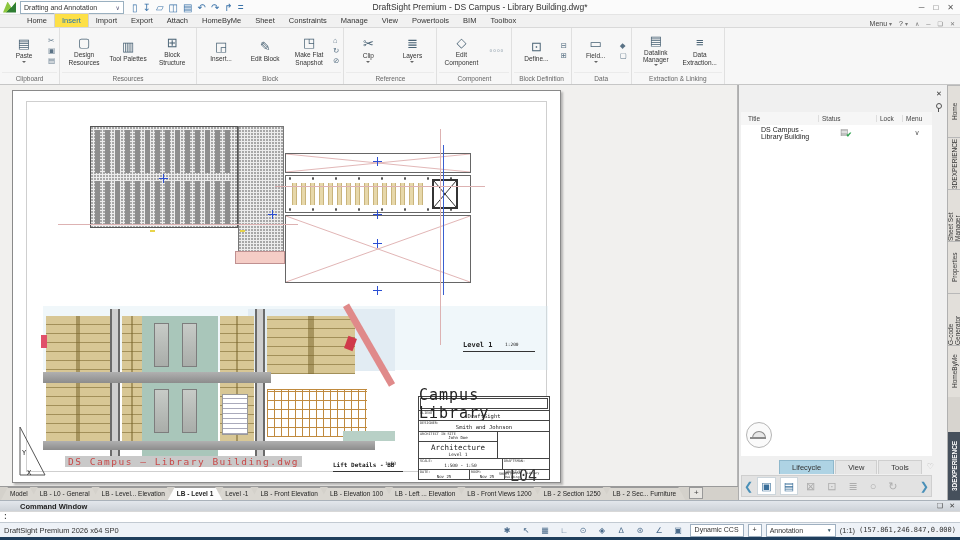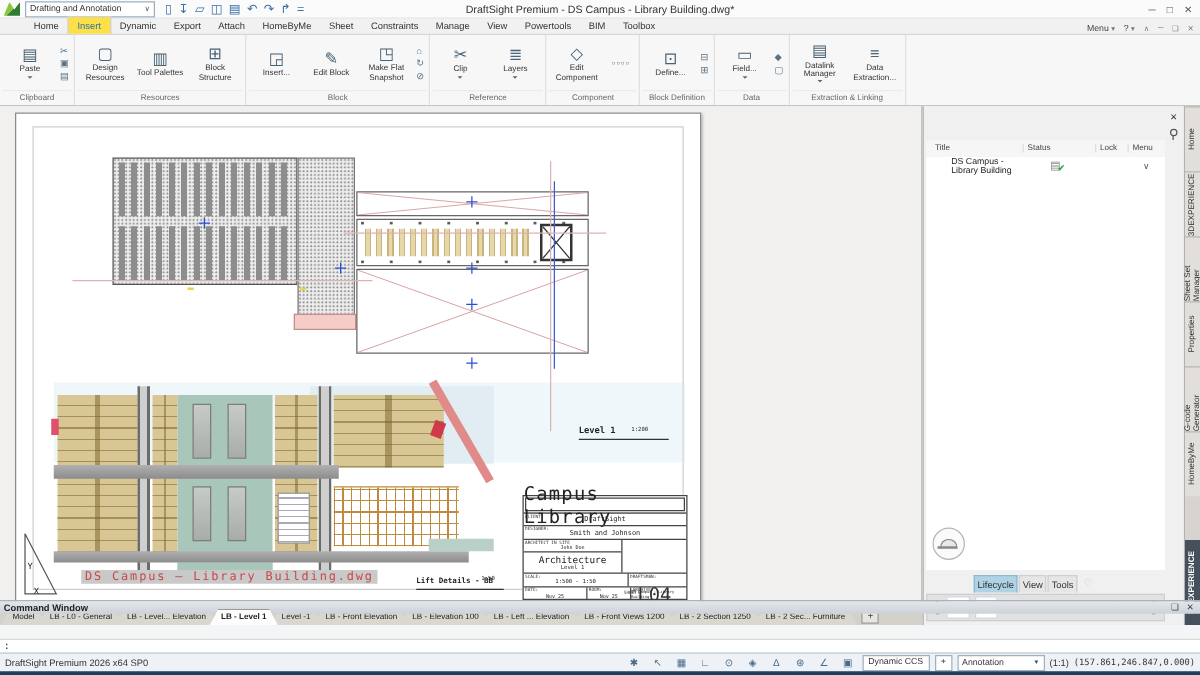--- a/index.html
+++ b/index.html
@@ -113,40 +113,40 @@
   .statusic{width:58px;position:relative;height:12px;}
   .statusic .st1{position:absolute;left:22px;top:0;font-size:9px;color:#8a8a8a;}
   .statusic .st2{position:absolute;left:28px;top:4px;font-size:7px;color:#2ea44f;font-weight:bold;}
   .prow .mn{width:30px;text-align:center;color:#555;font-size:7px;}
   .pbody{position:absolute;top:56px;bottom:44px;left:2px;right:15px;background:#fff;}
   .avatar2{position:absolute;left:7px;bottom:52px;width:24px;height:24px;border:1px solid #b5b5b5;border-radius:50%;background:#fafafa;}
   .avatar2::before{content:"";position:absolute;left:5px;top:8px;width:12px;height:7px;border:1px solid #8a8a8a;
     border-bottom:none;border-radius:7px 7px 0 0;background:#e8e8e8;}
   .avatar2::after{content:"";position:absolute;left:3px;top:14px;width:16px;height:1.5px;background:#8a8a8a;}
   .ptabs{position:absolute;bottom:26px;left:40px;right:15px;height:15px;display:flex;align-items:flex-end;gap:1px;font-size:7.5px;}
-  .ptab{padding:2px 2px;background:#e6e6e6;border:1px solid #cfcfcf;border-bottom:none;color:#333;}
+  .ptab{padding:2px 12px;background:#e6e6e6;border:1px solid #cfcfcf;border-bottom:none;color:#333;}
   .ptab.active{background:#aed3e4;border-color:#8fb8cc;}
   .phe{align-self:center;color:#bbb;font-size:8px;margin-left:4px;}
   .ptools{position:absolute;bottom:3px;left:2px;right:15px;height:22px;background:#e2e2e2;border:1px solid #cfcfcf;
     display:flex;align-items:center;gap:4px;padding:0 2px;box-sizing:border-box;}
   .parrow{color:#4a90b8;font-size:11px;line-height:11px;}
   .ptool{font-size:11px;line-height:14px;color:#3a6f9a;padding:1px 3px;background:#fff;border:1px solid #cdd6dc;}
   .ptool.disabled{color:#adadad;background:transparent;border-color:transparent;}
 
   
   .sidestrip{width:13px;background:#d7d4cf;border-left:1px solid #b0b0b0;display:flex;flex-direction:column;box-sizing:border-box;}
   .vtab{writing-mode:vertical-rl;transform:rotate(180deg);font-size:6.5px;color:#333;background:#e2dfda;
     border-bottom:1px solid #b8b8b8;display:flex;align-items:center;justify-content:center;width:12px;box-sizing:border-box;}
   .vtab.dark{background:#46505c;color:#fff;font-weight:bold;border:none;}
   .vspacer{flex:1;}
 
   
-  .cmdbar{position:absolute;top:480px;left:0;right:0;height:11px;background:linear-gradient(#e3e7ec,#cdd2d8);
+  .cmdbar{position:absolute;top:500px;left:0;right:0;height:11px;background:linear-gradient(#e3e7ec,#cdd2d8);
     border-top:1px solid #aab2ba;display:flex;align-items:center;font-size:7.5px;font-weight:bold;color:#222;
-    padding-left:3px;box-sizing:border-box;}
+    padding-left:20px;box-sizing:border-box;}
   .cmdbar .cic{margin-left:auto;display:flex;gap:6px;padding-right:5px;font-weight:normal;font-size:7px;color:#444;}
   .cmdline{position:absolute;top:511px;left:0;right:0;height:11px;background:#fff;border-top:1px solid #d8d8d8;
     font-family:"DejaVu Sans Mono",monospace;font-size:8px;color:#333;padding-left:3px;box-sizing:border-box;}
   .statusbar{position:absolute;top:522px;left:0;right:0;height:15px;background:#eef2f7;border-top:1px solid #c2cad2;
     display:flex;align-items:center;font-size:7.5px;color:#333;padding:0 4px;box-sizing:border-box;}
   .sb-right{margin-left:auto;display:flex;align-items:center;gap:4px;}
   .sbicon{width:13px;height:11px;border:1px solid transparent;display:flex;align-items:center;justify-content:center;
     font-size:8px;color:#4a6a8a;}
   .sbbtn{border:1px solid #9fb0c0;background:#fff;padding:0 4px;font-size:7px;height:11px;line-height:10px;color:#333;}
   .sbsel{border:1px solid #9fb0c0;background:#fff;width:62px;height:11px;display:flex;align-items:center;
@@ -193,21 +193,21 @@
       <span>✕</span>
     </div>
   </div>
 
   <div class="menurow">
 
       <span class="mtab">Home</span>
 
       <span class="mtab active">Insert</span>
 
-      <span class="mtab">Dynamic</span>
+      <span class="mtab">Import</span>
 
       <span class="mtab">Export</span>
 
       <span class="mtab">Attach</span>
 
       <span class="mtab">HomeByMe</span>
 
       <span class="mtab">Sheet</span>
 
       <span class="mtab">Constraints</span>

